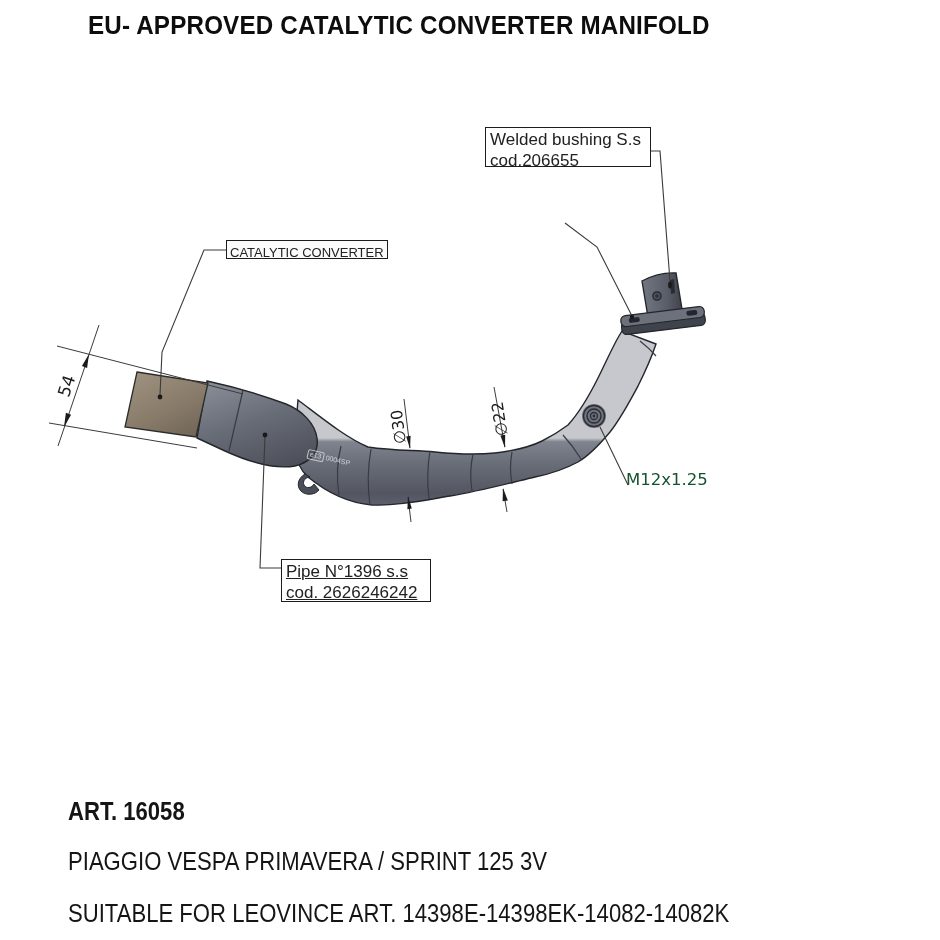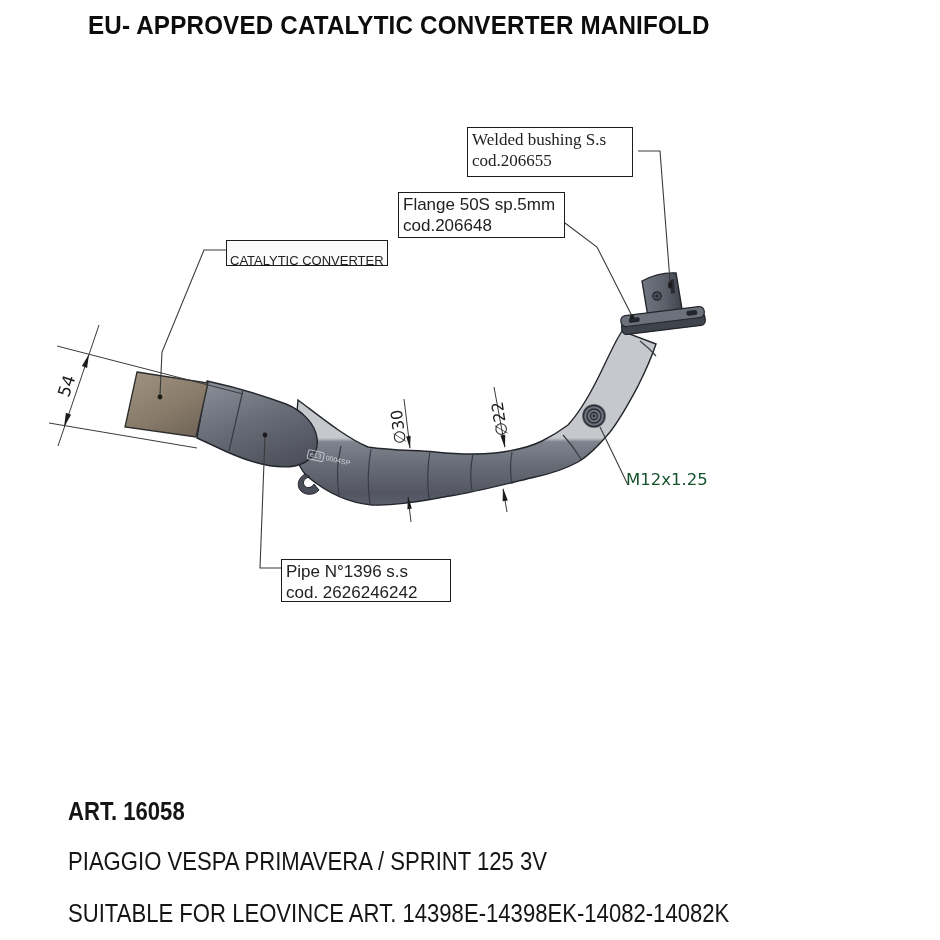--- a/index.html
+++ b/index.html
@@ -4,21 +4,21 @@
 <style>
   html,body{margin:0;padding:0;background:#fff;}
   .page{position:relative;width:940px;height:940px;background:#ffffff;overflow:hidden;
         font-family:"Liberation Sans",sans-serif;color:#111;}
   .title{position:absolute;left:88px;top:10px;font-size:26px;font-weight:bold;
          letter-spacing:0.2px;white-space:nowrap;transform:scaleX(0.93);transform-origin:0 50%;color:#0d0d0d;}
   svg.drawing{position:absolute;left:0;top:0;width:940px;height:940px;}
   .lbl{position:absolute;border:1.4px solid #1c1c1c;background:#ffffff;color:#222;
        font-size:17px;line-height:21px;padding:1px 4px;white-space:nowrap;box-sizing:border-box;}
   .lbl .ln{display:block;}
-  .lbl-cat{font-size:13px;line-height:16px;padding:12px 3px;background:#fbfbfb;}
+  .lbl-cat{font-size:13px;line-height:16px;padding:4px 3px;background:#fbfbfb;}
   .dim{position:absolute;color:#1c1c1c;white-space:nowrap;
        font-family:"DejaVu Sans","Liberation Sans",sans-serif;}
   .dim54{left:50px;top:368px;width:38px;height:20px;font-size:17px;
          transform:rotate(-72deg);transform-origin:center;}
   .dim30{left:374px;top:410px;width:48px;height:20px;font-size:16px;
          transform:rotate(-97deg);transform-origin:center;}
   .dim22{left:475px;top:402px;width:48px;height:20px;font-size:16px;
          transform:rotate(-99deg);transform-origin:center;}
   .thread{left:626px;top:470px;font-size:16.5px;color:#14532d;}
   .e13{position:absolute;left:309px;top:447px;width:40px;height:14px;
@@ -156,35 +156,31 @@
     <g fill="#1c1c1c">
       <polygon points="410,449 410.6,435.8 406.2,436.4"></polygon>
       <polygon points="408,496 411.8,508.6 407.4,509.2"></polygon>
       <polygon points="505,448 505.2,434.8 500.4,435.6"></polygon>
       <polygon points="503,488 507.8,500.4 502.6,501.2"></polygon>
       <polygon points="89,354 87.1,368 81.9,366"></polygon>
       <polygon points="64,427 71.1,414.7 65.9,412.7"></polygon>
     </g>
   </svg>
 
-  <div class="lbl" style="left:467px;top:127px;width:166px;height:50px;font-family:Liberation Serif, serif;">
+  <div class="lbl" style="left:485px;top:127px;width:166px;height:40px;">
     <span class="ln">Welded bushing S.s</span>
     <span class="ln">cod.206655</span>
   </div>
 
-  <div class="lbl" style="left:398px;top:192px;width:167px;height:46px;">
-    <span class="ln">Flange 50S sp.5mm</span>
-    <span class="ln">cod.206648</span>
-  </div>
 
   <div class="lbl lbl-cat" style="left:226px;top:240px;height:19px;">
     <span>CATALYTIC CONVERTER</span>
   </div>
 
-  <div class="lbl" style="left:281px;top:559px;width:170px;height:43px;">
+  <div class="lbl" style="left:281px;top:559px;width:150px;height:43px;text-decoration:underline;">
     <span class="ln">Pipe N°1396 s.s</span>
     <span class="ln">cod. 2626246242</span>
   </div>
 
   <div class="dim dim54">54</div>
   <div class="dim dim30">∅30</div>
   <div class="dim dim22">∅22</div>
   <div class="dim thread">M12x1.25</div>
 
   <div class="e13">

